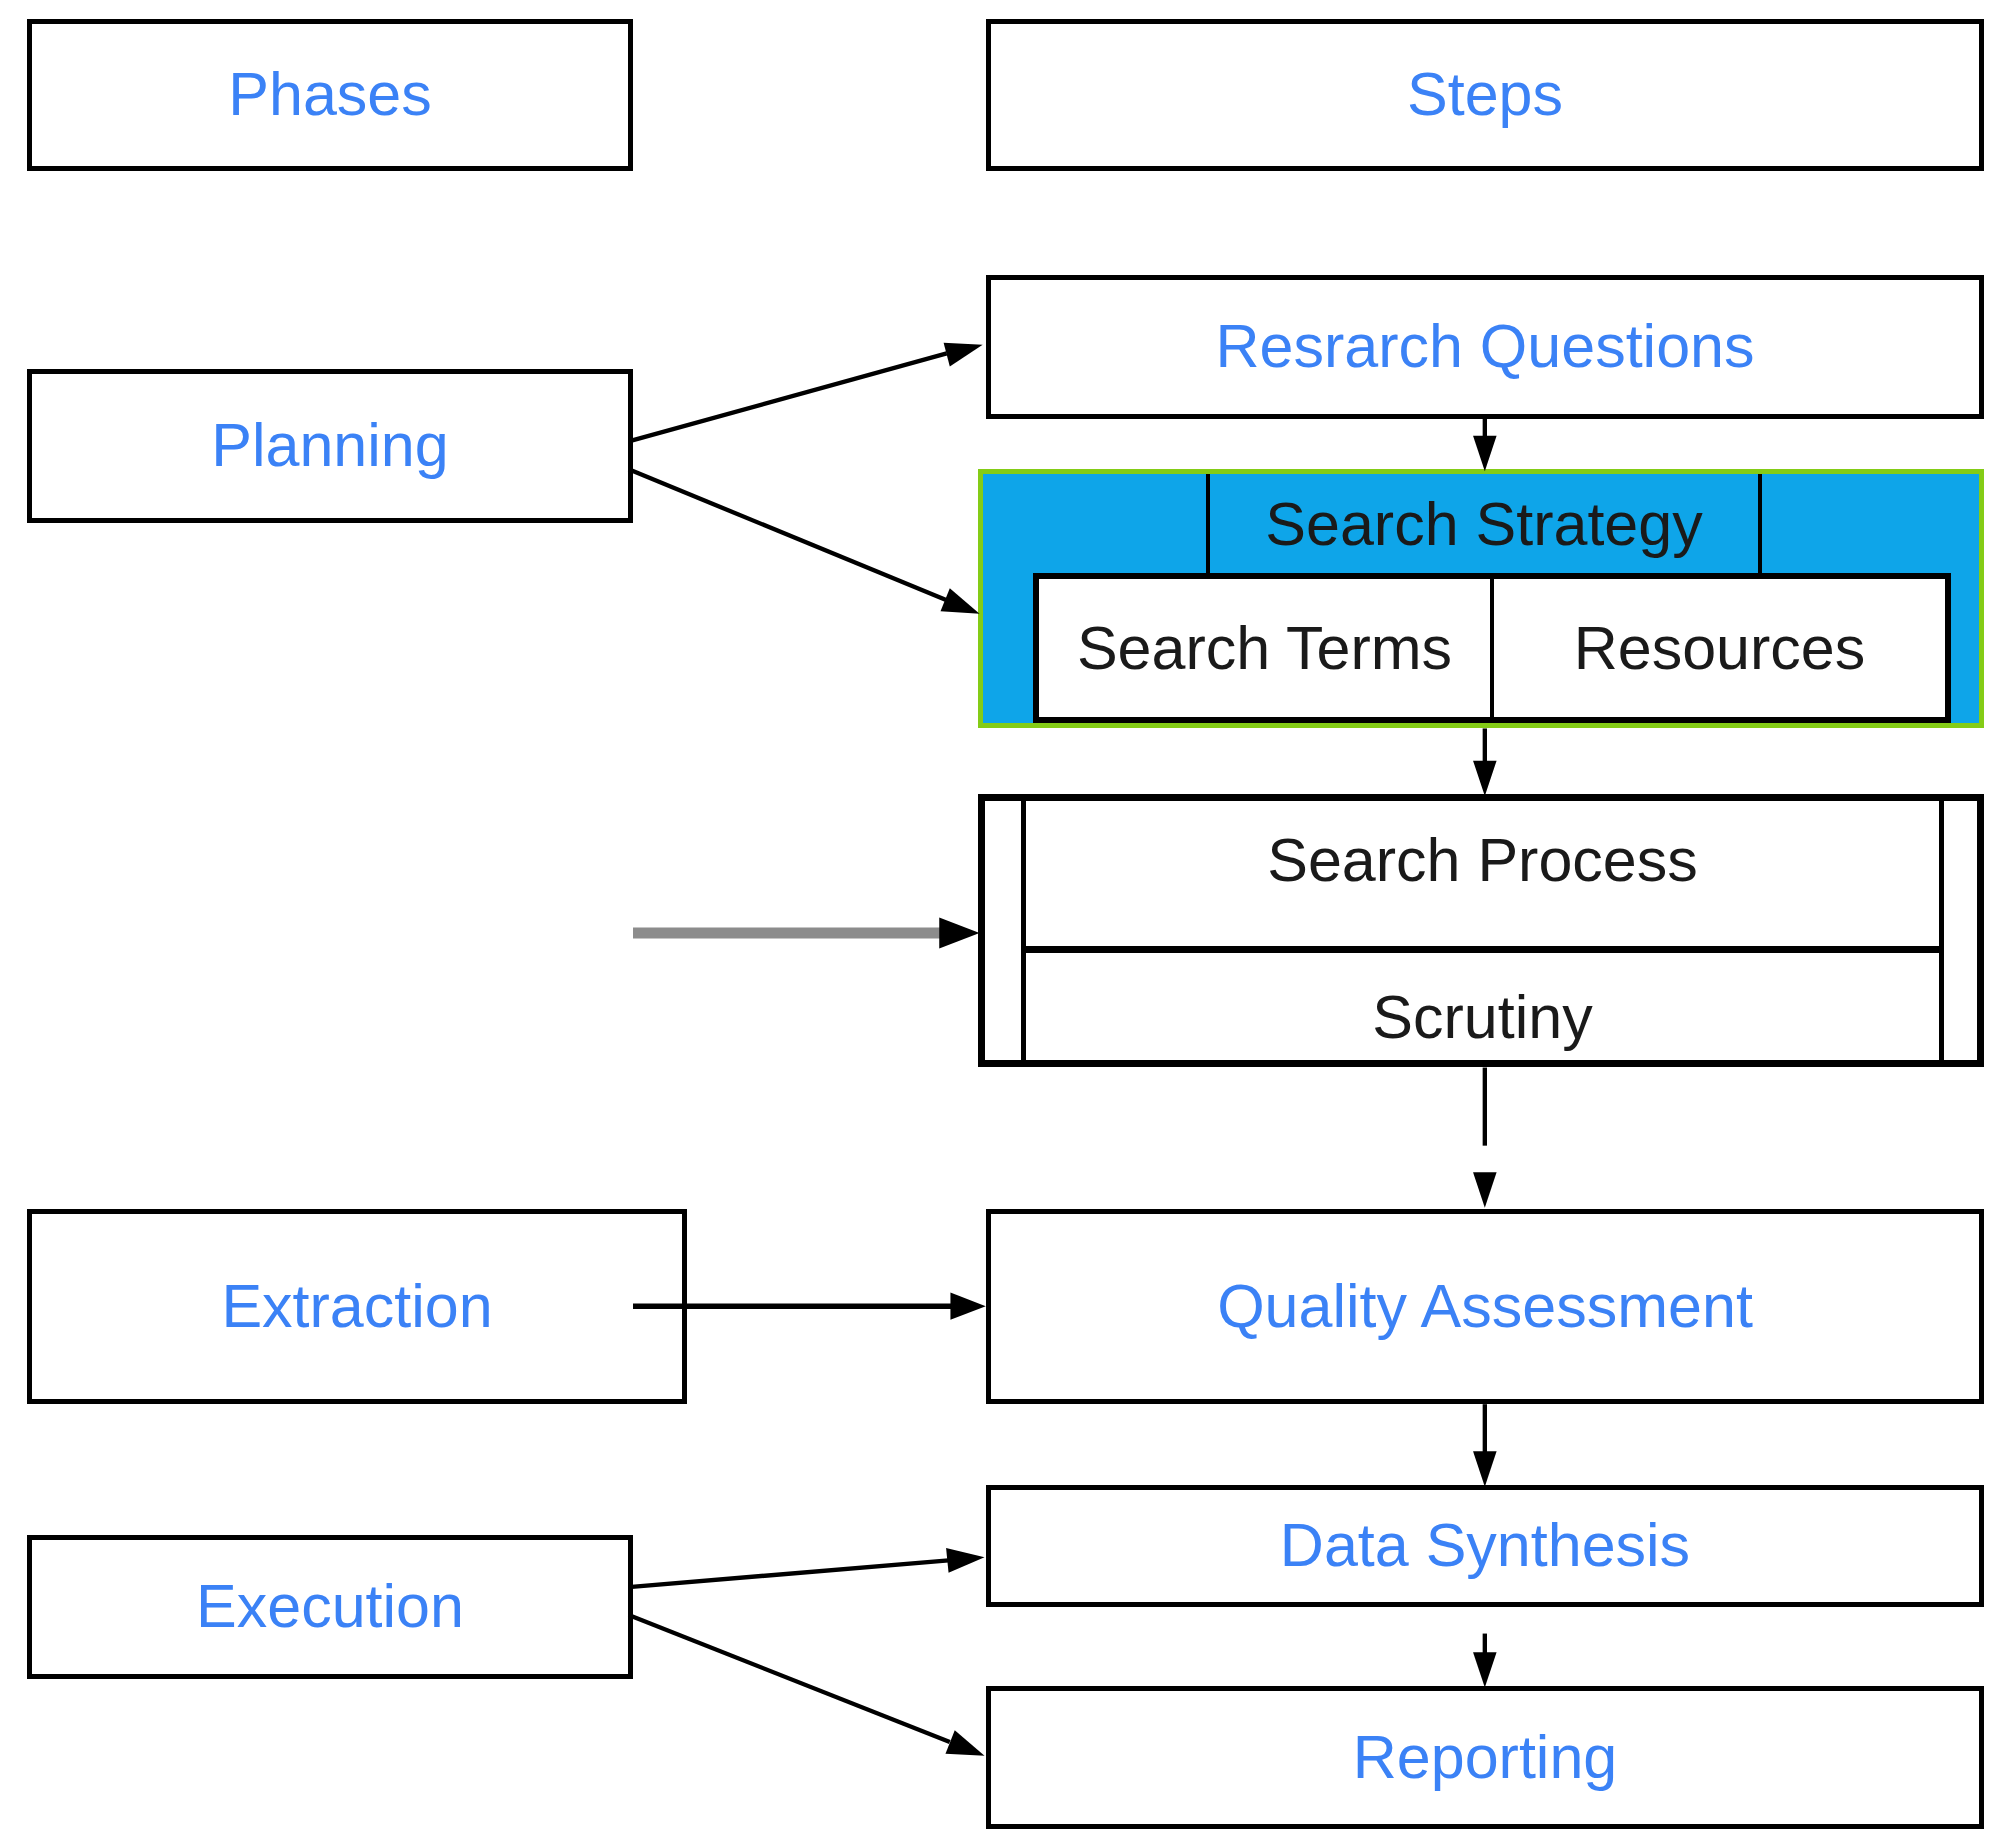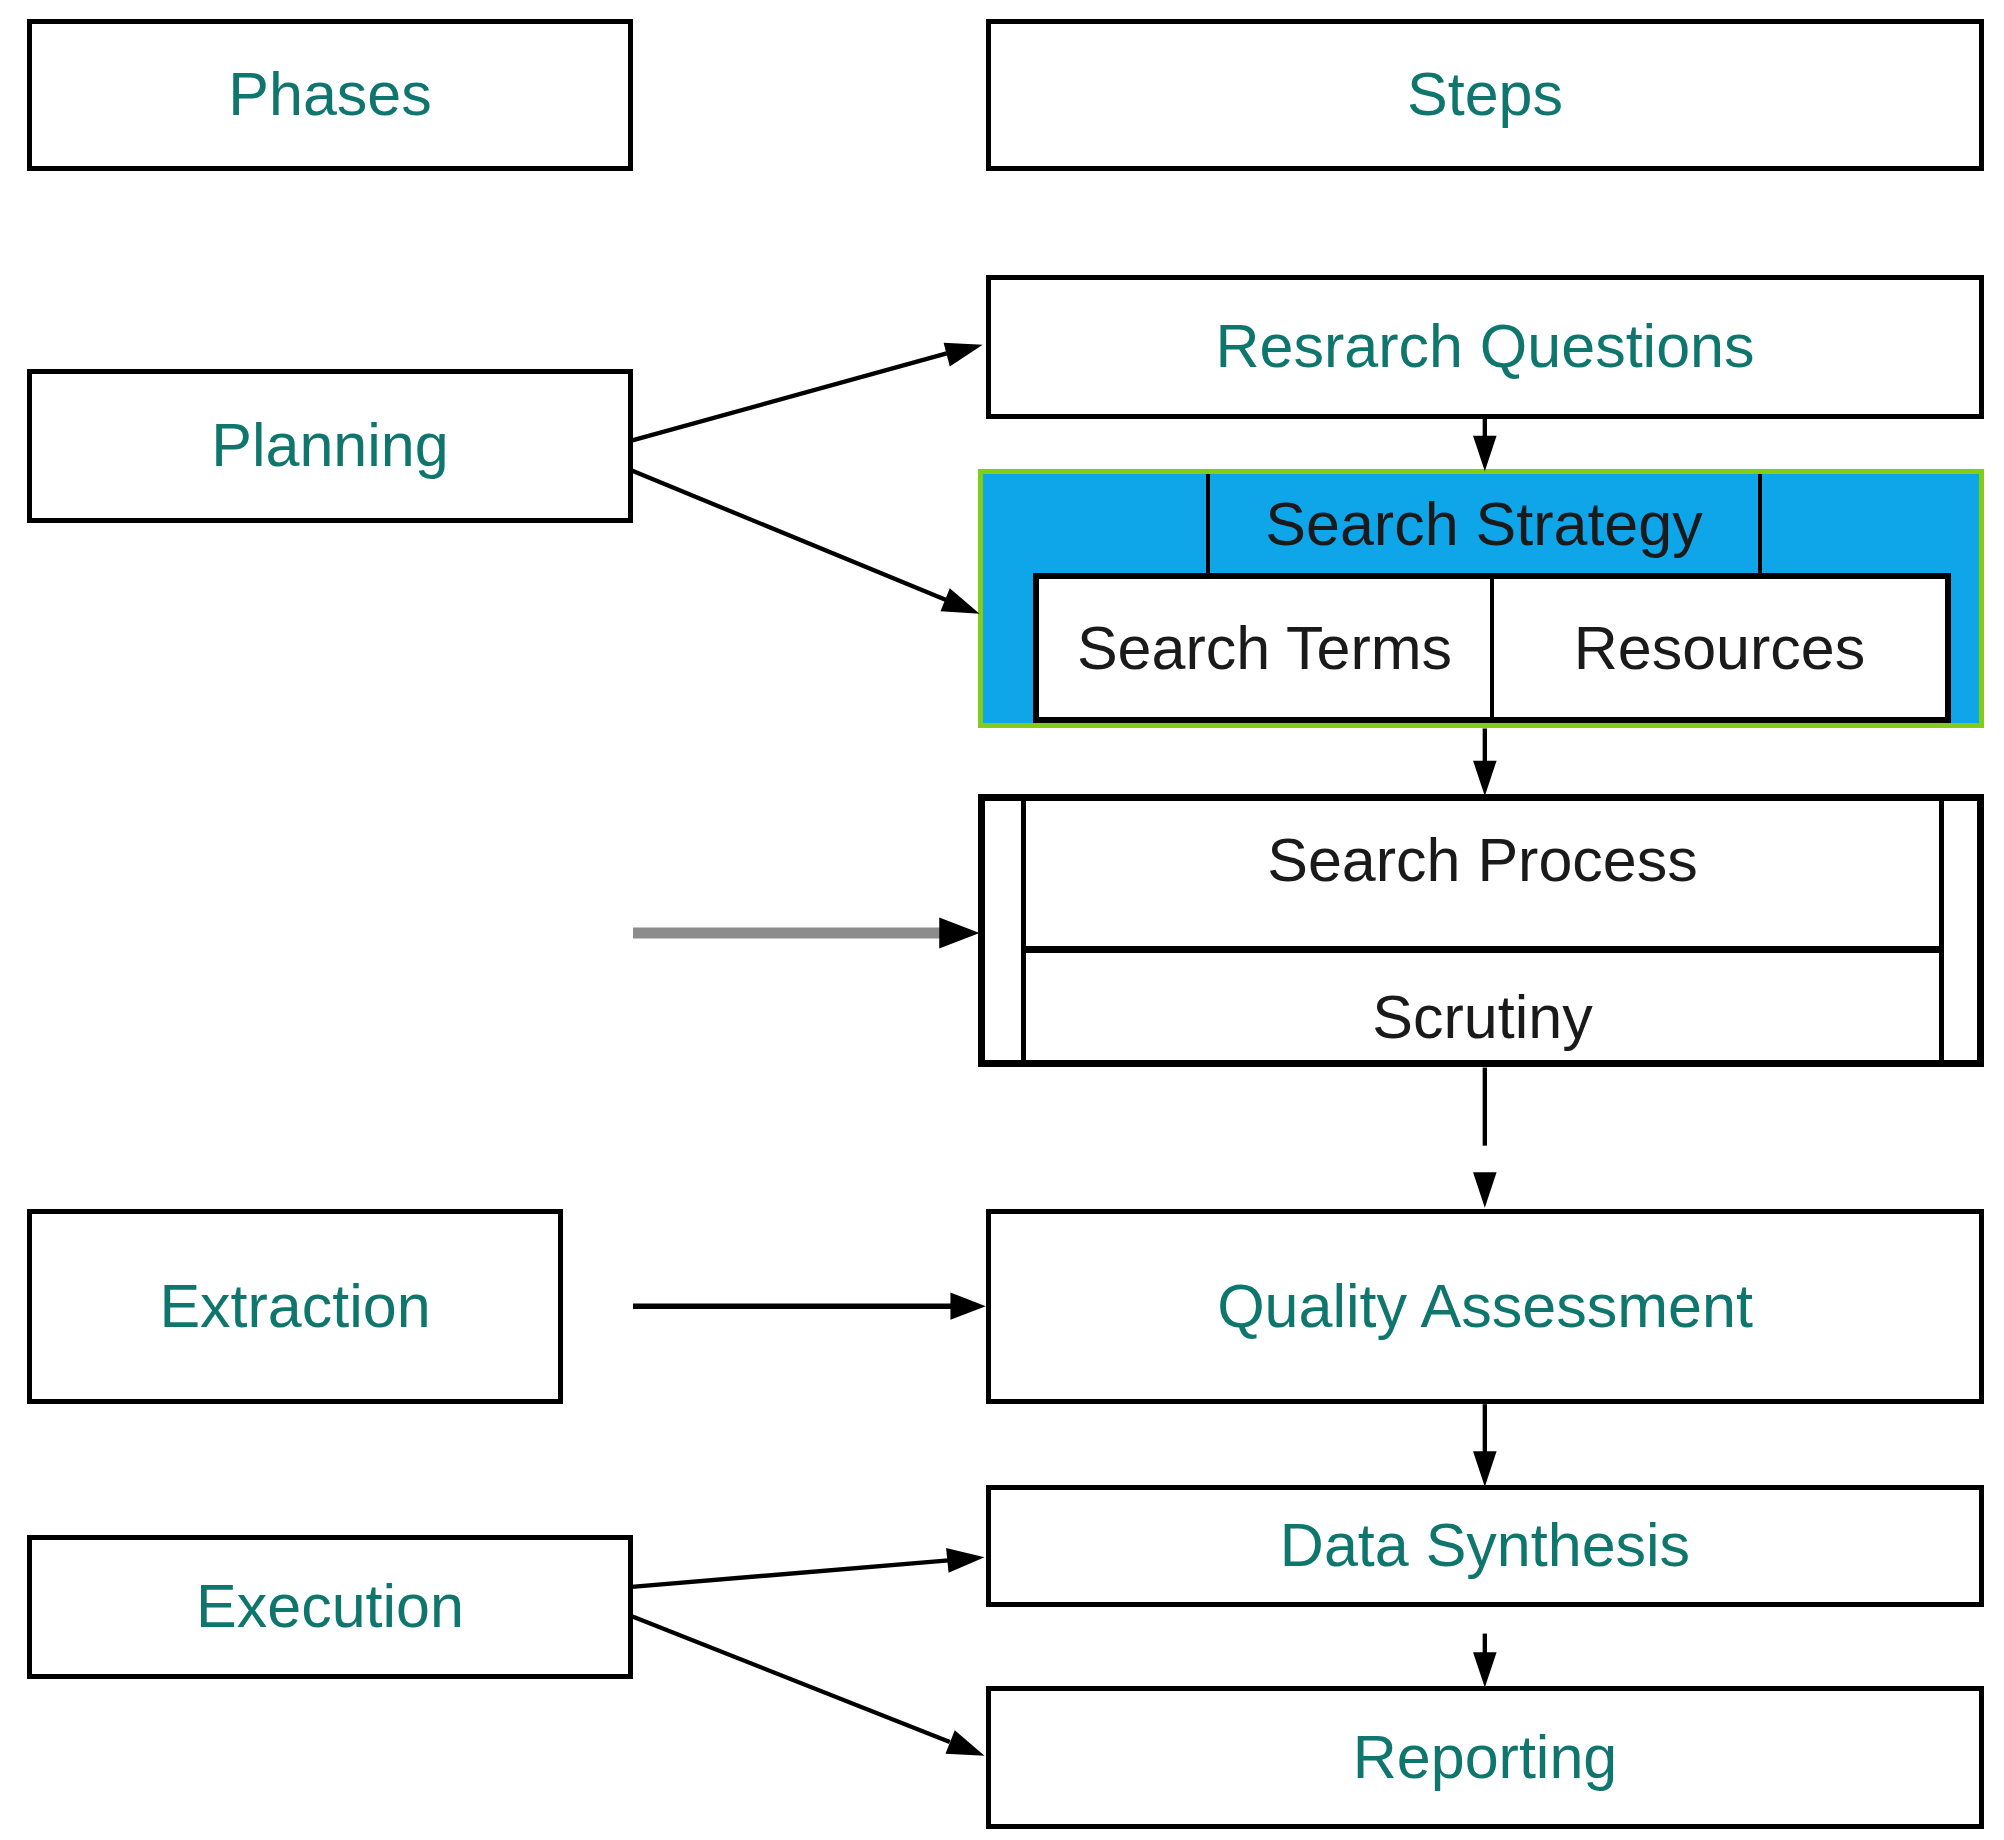--- a/index.html
+++ b/index.html
@@ -16,27 +16,27 @@
     position: absolute;
     box-sizing: border-box;
     border: 5px solid #000;
     background: #fff;
     display: flex;
     align-items: center;
     justify-content: center;
     text-align: center;
     font-size: 61px;
     line-height: 1.1;
-    color: #0f766e;
+    color: #3b82f6;
   }
   
   .phases-header     { left: 27px;  top: 18.6px;   width: 606px;  height: 152px; }
   .planning          { left: 27px;  top: 369px;  width: 606px;  height: 154px; }
   .selection         { left: 27px;  top: 860px; width: 606px;  height: 144px; }
-  .extraction        { left: 27px;  top: 1209px; width: 536px;  height: 195px; }
+  .extraction        { left: 27px;  top: 1209px; width: 660px;  height: 195px; }
   .execution         { left: 27px;  top: 1535px; width: 606px;  height: 144px; }
   
   .sel-bar {
     position: absolute;
     height: 12.4px;
     left: -6.2px;
     right: -10px;
     background: #8c8c8c;
   }
   .sel-bar.top    { top: -8px; }

